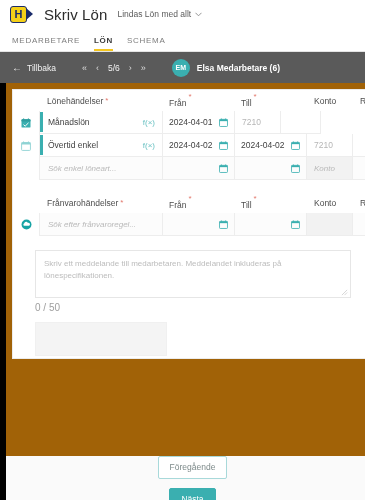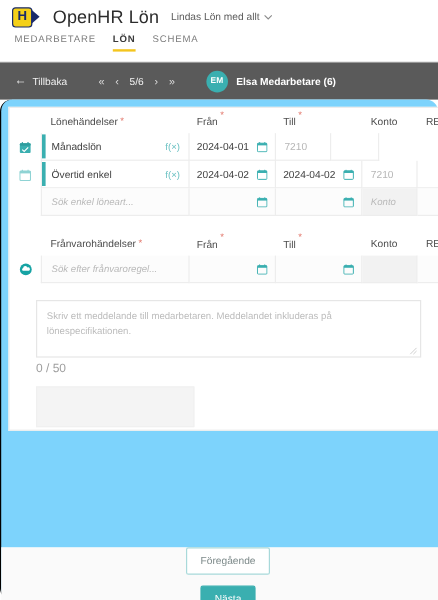--- a/index.html
+++ b/index.html
@@ -63,21 +63,21 @@
   .company-select .chev {
     margin-left: 4px;
     font-size: 8px;
     color: #8a8a8a;
   }
 
   
   .navtabs {
     height: 24px;
     display: flex;
-    align-items: flex-start;
+    align-items: flex-end;
     padding: 0 12px;
     border-bottom: 1px solid #e4e4e4;
     background: #fff;
     gap: 14px;
   }
   .navtab {
     font-size: 8px;
     letter-spacing: .7px;
     color: #7d7d7d;
     padding-bottom: 4px;
@@ -127,23 +127,22 @@
   }
   .tb-username {
     font-size: 8.5px; font-weight: bold; color: #fff;
     white-space: nowrap;
   }
 
   
   .content {
     position: absolute;
     top: 83px; left: 0; right: 0; bottom: 0;
-    background: #7dd3fc;
-    border-left: 1px solid #000000;
-    border-radius: 10px;
+    background: #a16207;
+    border-left: 6px solid #000000;
   }
   .card {
     margin: 6px 0 0 6px;
     background: #fff;
     border: 1px solid #ececec;
     border-right: none;
     min-height: 270px;
     position: relative;
   }
 
@@ -257,21 +256,21 @@
 </style>
 </head>
 <body>
 
 <div class="app">
 
   <div class="brandbar">
     <div class="logo-badge">
       <span>H</span>
     </div>
-    <div class="brand-title">OpenHR Lön</div>
+    <div class="brand-title">Skriv Lön</div>
     <div class="company-select">
       <span>Lindas Lön med allt</span>
       <span class="chev">
         <svg class="ic" width="7" height="5" viewBox="0 0 7 5" aria-hidden="true">
           <path d="M0.5 0.8 L3.5 3.8 L6.5 0.8" fill="none" stroke="#8a8a8a" stroke-width="0.9"></path>
         </svg>
       </span>
     </div>
   </div>
 

